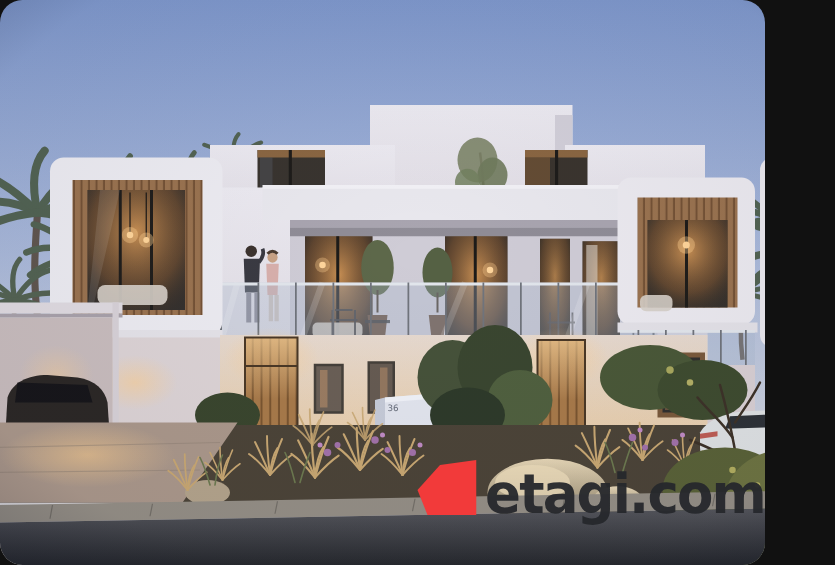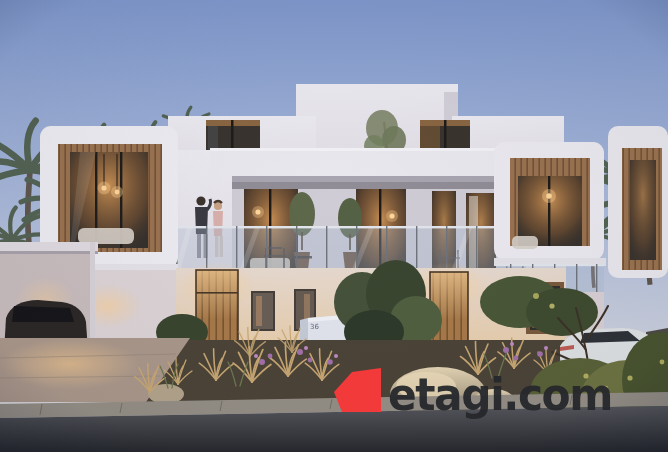--- a/index.html
+++ b/index.html
@@ -1,17 +1,17 @@
 <!DOCTYPE html>
 <html><head>
 <meta charset="utf-8">
 <style>
   html,body{margin:0;padding:0;background:#111;}
-  .stage{position:relative;width:668px;height:452px;overflow:hidden;
-         font-family:"DejaVu Sans","Liberation Sans",sans-serif;}
+  .stage{position:relative;width:612px;height:452px;overflow:hidden;
+         font-family:"DejaVu Sans","Liberation Sans",sans-serif;border-radius:18px;}
   .stage svg{display:block;width:668px;height:452px;}
   text{font-family:"DejaVu Sans","Liberation Sans",sans-serif;}
 </style>
 </head>
 <body>
 
 <div class="stage">
 <svg viewBox="0 0 668 452" xmlns="http://www.w3.org/2000/svg">
   <defs>
     <linearGradient id="skyG" x1="0" y1="0" x2="0" y2="1">

